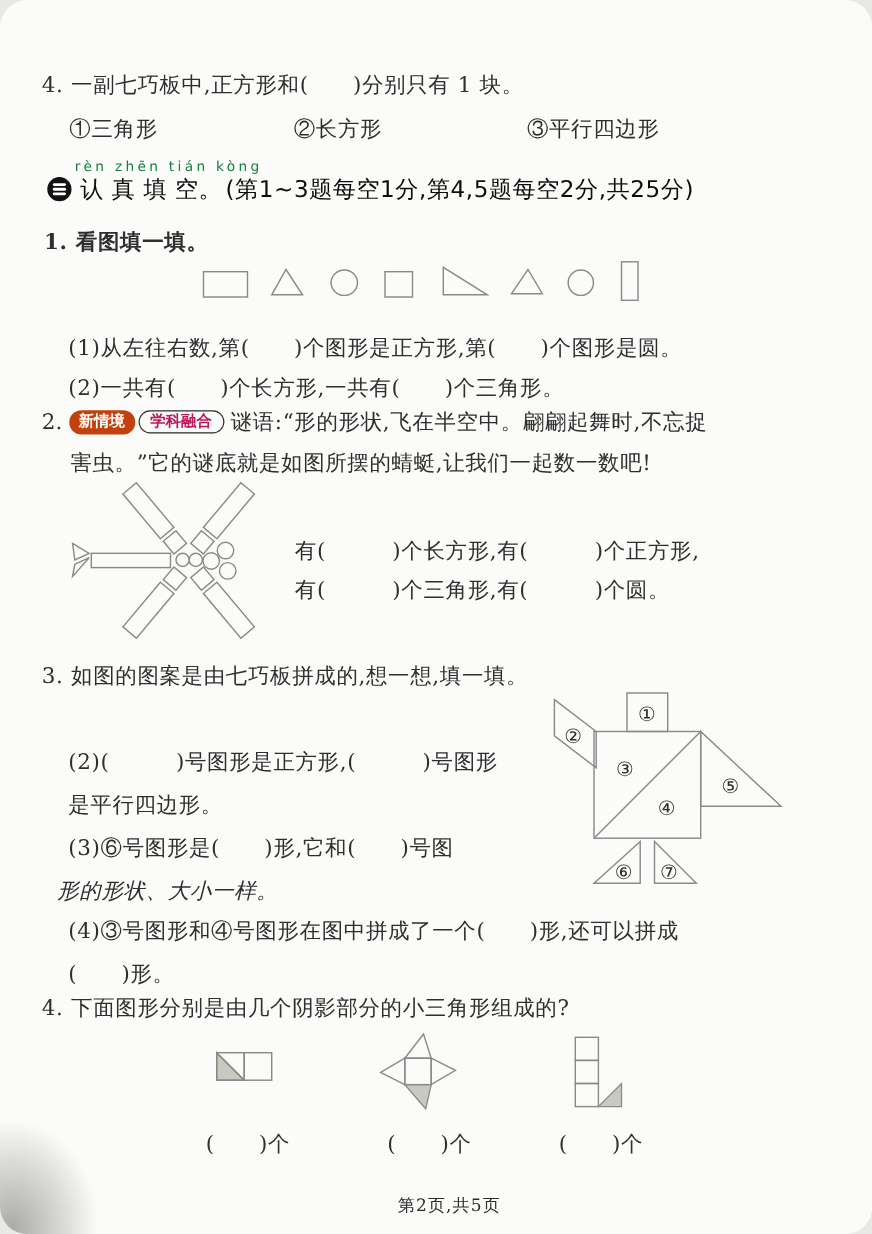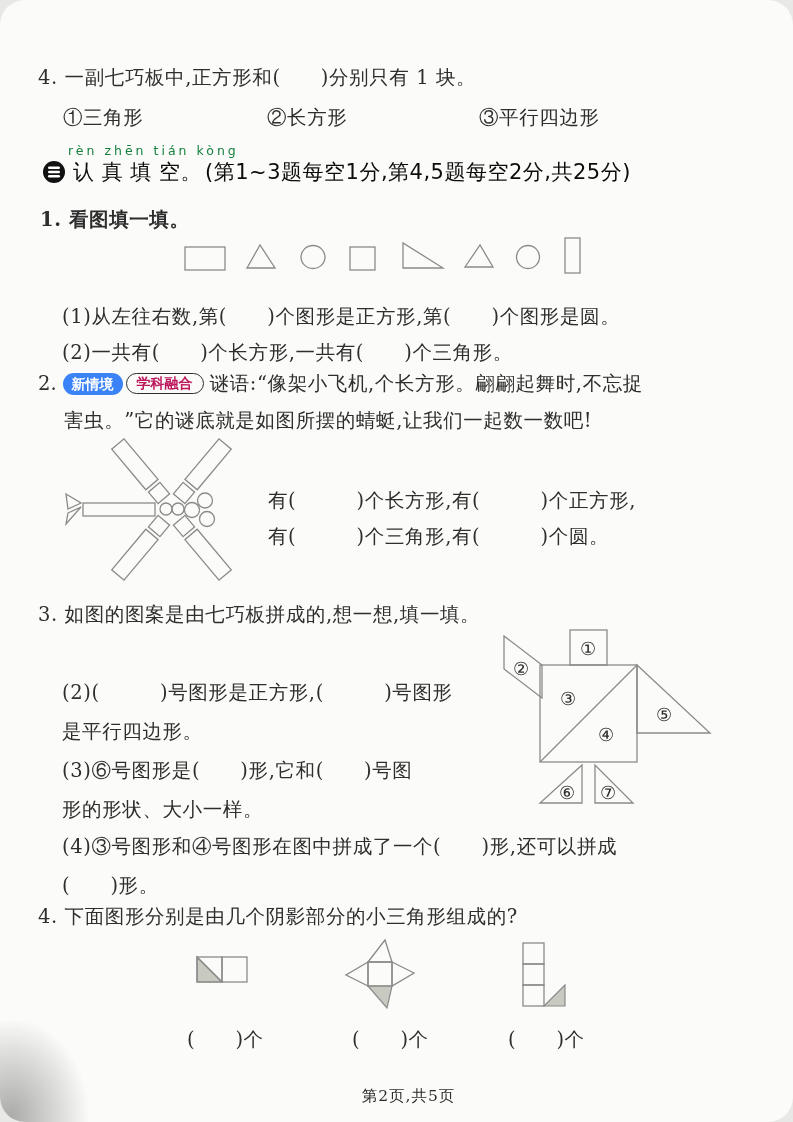--- a/index.html
+++ b/index.html
@@ -5,22 +5,22 @@
   html,body{margin:0;padding:0;background:#e8e8e6;}
   .page{position:relative;width:793px;height:1122px;margin:0 auto;background:#fbfbf9;
         overflow:hidden;font-family:"DejaVu Serif",serif;color:#2e2e2e;border-radius:25px;}
   .t{position:absolute;white-space:nowrap;font-size:19.5px;letter-spacing:.6px;color:#2e2e2e;}
   .pinyin{position:absolute;white-space:nowrap;font-family:"DejaVu Sans",sans-serif;
           font-size:12.5px;letter-spacing:3px;color:#15803d;}
   .hdr{position:absolute;display:flex;align-items:center;gap:7px;}
   .hdr-title,.hdr-note{font-family:"DejaVu Sans",sans-serif;font-weight:normal;
           font-size:21px;color:#0c0c0c;letter-spacing:.5px;white-space:nowrap;}
   .q2row{position:absolute;display:flex;align-items:center;gap:6px;white-space:nowrap;}
-  .badge-dark{font-family:Liberation Sans, sans-serif;font-weight:bold;font-size:14px;
-          background:#3b82f6;color:#fff;border-radius:11px;padding:2px 9px;line-height:18px;}
+  .badge-dark{font-family:Liberation Mono, monospace;font-weight:bold;font-size:14px;
+          background:#c2410c;color:#fff;border-radius:11px;padding:2px 9px;line-height:18px;}
   .badge-line{font-family:"DejaVu Sans",sans-serif;font-weight:bold;font-size:14px;
           border:1.5px solid #2d2d2d;color:#be185d;background:#fbfbf9;
           border-radius:11px;padding:1px 10px;line-height:17px;}
   .num{font-size:19.5px;}
   svg{position:absolute;overflow:visible;}
   svg .ln{fill:none;stroke:#8a8a8a;stroke-width:1.3;stroke-linejoin:miter;}
   svg .sh{fill:#c8c9c1;stroke:#8a8a8a;stroke-width:1.2;stroke-linejoin:miter;}
   svg text{font-family:"DejaVu Serif",serif;font-size:18px;fill:#2e2e2e;}
   .footer{position:absolute;left:12px;top:1086px;width:793px;text-align:center;
           font-size:15.5px;letter-spacing:1px;color:#2b2b2b;}
@@ -63,21 +63,21 @@
     <rect class="ln" x="383" y="2" width="15" height="35"></rect>
   </svg>
 
   <div class="t" style="left:62px;top:303px;">(1)从左往右数,第(　　)个图形是正方形,第(　　)个图形是圆。</div>
   <div class="t" style="left:62px;top:339px;">(2)一共有(　　)个长方形,一共有(　　)个三角形。</div>
 
   <div class="q2row" style="left:38px;top:370px;">
     <span class="num">2.</span>
     <span class="badge-dark">新情境</span>
     <span class="badge-line" style="margin-left:-3px;">学科融合</span>
-    <span class="t" style="position:static;">谜语:“像架小飞机,个长方形。翩翩起舞时,不忘捉</span>
+    <span class="t" style="position:static;">谜语:“形的形状,飞在半空中。翩翩起舞时,不忘捉</span>
   </div>
   <div class="t" style="left:64px;top:407px;">害虫。”它的谜底就是如图所摆的蜻蜓,让我们一起数一数吧!</div>
 
   <svg style="left:55px;top:437px;" width="215" height="150" viewBox="0 0 215 150">
 
     <g transform="rotate(-40 104 56)">
       <rect class="ln" x="96.5" y="48.5" width="15" height="15"></rect>
       <rect class="ln" x="96" y="-8" width="16" height="53"></rect>
     </g>
     <g transform="rotate(40 129 56)">
@@ -105,21 +105,21 @@
     <circle class="ln" cx="152" cy="82" r="7.5"></circle>
   </svg>
 
   <div class="t" style="left:268px;top:523px;">有(　　　)个三角形,有(　　　)个圆。</div>
   <div class="t" style="left:268px;top:487px;">有(　　　)个长方形,有(　　　)个正方形,</div>
 
   <div class="t" style="left:38px;top:601px;">3. 如图的图案是由七巧板拼成的,想一想,填一填。</div>
   <div class="t" style="left:62px;top:679px;">(2)(　　　)号图形是正方形,(　　　)号图形</div>
   <div class="t" style="left:62px;top:718px;">是平行四边形。</div>
   <div class="t" style="left:62px;top:757px;">(3)⑥号图形是(　　)形,它和(　　)号图</div>
-  <div class="t" style="left:62px;top:796px;">形的形状、大小一样。</div>
+  <div class="t" style="left:52px;top:796px;font-style:italic;">形的形状、大小一样。</div>
   <div class="t" style="left:62px;top:833px;">(4)③号图形和④号图形在图中拼成了一个(　　)形,还可以拼成</div>
   <div class="t" style="left:62px;top:872px;">(　　)形。</div>
 
   <svg style="left:480px;top:615px;" width="285" height="200" viewBox="0 0 285 200">
     <rect class="ln" x="90" y="15" width="37" height="35"></rect>
     <polygon class="ln" points="24,21 62,50 62,83 24,54"></polygon>
     <rect class="ln" x="60" y="50" width="97" height="97"></rect>
     <line class="ln" x1="157" y1="50" x2="60" y2="147"></line>
     <polygon class="ln" points="157,50 157,118 230,118"></polygon>
     <polygon class="ln" points="102,150 102,188 60,188"></polygon>

